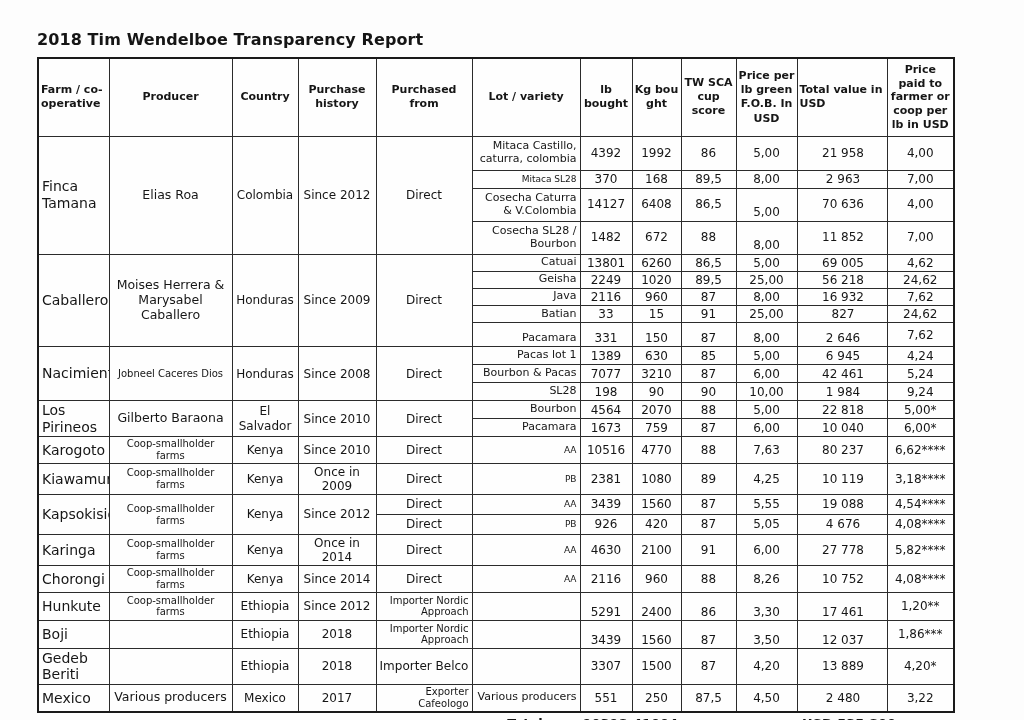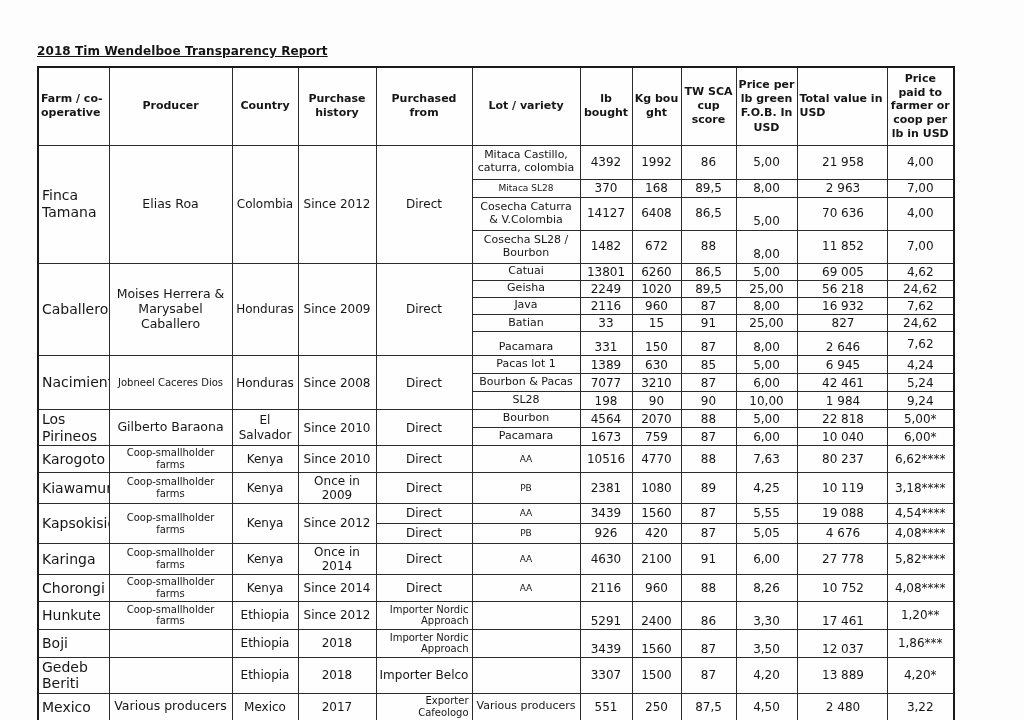--- a/index.html
+++ b/index.html
@@ -1,38 +1,38 @@
 <!DOCTYPE html>
 <html><head>
 <meta charset="utf-8">
 <style>
   html,body{margin:0;padding:0;width:1024px;height:720px;overflow:hidden;
     background:#fdfdfd;color:#151515;
     font-family:"DejaVu Sans","Liberation Sans",sans-serif;}
   .page{position:relative;width:1024px;height:720px;}
-  .title{margin:44px 0 8px 37px;font-size:12px;font-weight:bold;
-    text-decoration:underline;letter-spacing:.1px;}
+  .title{margin:30px 0 8px 37px;font-size:16px;font-weight:bold;
+    letter-spacing:.1px;}
   table.tbl{border-collapse:collapse;table-layout:fixed;width:916px;
     margin-left:37px;border:2px solid #1a1a1a;background:#fefefe;}
   td,th{border:1px solid #2b2b2b;overflow:hidden;padding:1px 3px;
     line-height:1.18;color:#161616;}
   th.hd{font-weight:bold;font-size:11px;text-align:center;vertical-align:middle;
     padding:2px;line-height:1.3;}
   th.hd.al{text-align:left;}
   th.hd.brk{word-break:break-all;}
   th.hd.tiny{font-size:11px;line-height:1.25;}
   td{font-size:12px;vertical-align:middle;}
   td.c-farm{font-size:14px;text-align:left;}
   td.c-prod{text-align:center;font-size:12.5px;}
   td.c-prod.sm{font-size:10px;}
   td.c-country{text-align:center;font-size:12px;}
   td.c-hist{text-align:center;font-size:12px;}
   td.c-from{text-align:center;font-size:12px;}
   td.c-from.sm2{font-size:10px;text-align:right;}
-  td.c-lot{text-align:center;font-size:11px;}
+  td.c-lot{text-align:right;font-size:11px;}
   td.c-lot.sm3{font-size:9px;}
   td.c-lb,td.c-kg,td.c-score,td.c-price,td.c-paid{text-align:center;}
   td.c-total{text-align:center;padding-left:5px;}
   td.vb{vertical-align:bottom;}
   .totals-row{display:flex;margin:3px 0 0 37px;font-weight:bold;font-size:13px;height:18px;}
   .t-sp1{width:434px;}
   .t-label{width:108px;text-align:center;}
   .t-lb{width:52px;text-align:center;}
   .t-kg{width:49px;text-align:center;}
   .t-sp2{width:116px;}

